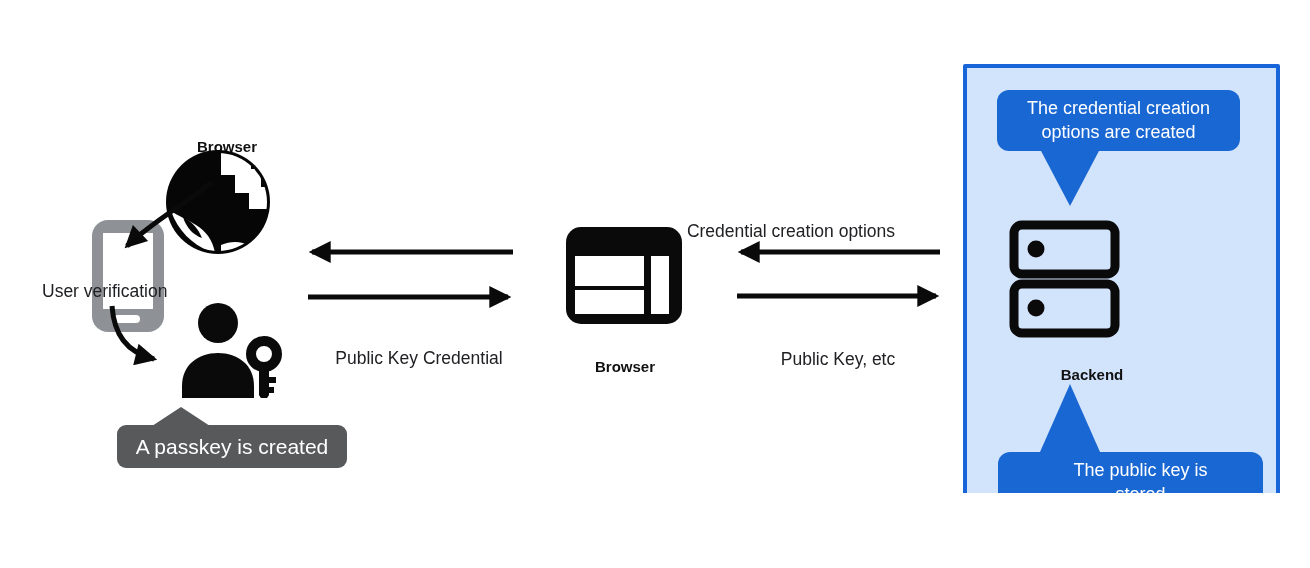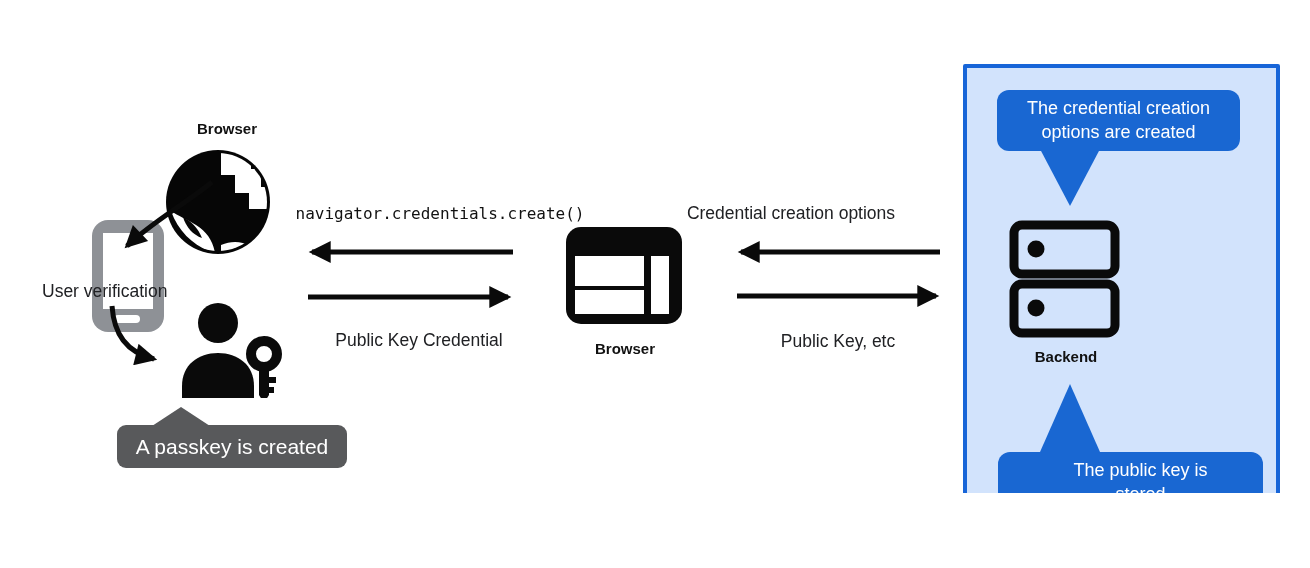--- a/index.html
+++ b/index.html
@@ -4,21 +4,21 @@
 <style>
   html,body{margin:0;padding:0;background:#fff;}
   .canvas{
     position:relative;width:1310px;height:493px;background:#ffffff;
     font-family:"Liberation Sans", sans-serif;color:#202124;overflow:hidden;
   }
   .abs{position:absolute;}
   .label{white-space:nowrap;}
   .label.bold{font-weight:bold;font-size:15px;color:#111;}
   .label.reg{font-size:17.5px;color:#202124;}
-  .label.center{transform:translateX(-50%);}
+  .label.center{transform:translateX(-50%);margin-top:18px;}
   .code{font-family:"DejaVu Sans Mono","Liberation Mono",monospace;font-size:16px;color:#111;white-space:nowrap;transform:translateX(-50%);}
   .overlay-svg{position:absolute;left:0;top:0;pointer-events:none;}
   
   .tip-dark{
     left:117px;top:425px;width:230px;height:43px;background:#58595B;border-radius:9px;
     display:flex;align-items:center;justify-content:center;color:#fff;font-size:21px;
   }
   .tip-dark-tail{
     left:152px;top:407px;width:0;height:0;
     border-left:29px solid transparent;border-right:29px solid transparent;
@@ -64,21 +64,21 @@
   <div class="abs tip-blue tip-blue-bottom">
     <div class="inner">The public key is stored</div>
   </div>
 
   <svg class="abs" style="left:1008px;top:220px;" width="112" height="120" viewBox="0 0 112 120">
     <rect x="6" y="5" width="101" height="49" rx="8" fill="none" stroke="#0a0a0a" stroke-width="9"></rect>
     <circle cx="28" cy="29" r="8.5" fill="#0a0a0a"></circle>
     <rect x="6" y="64" width="101" height="49" rx="8" fill="none" stroke="#0a0a0a" stroke-width="9"></rect>
     <circle cx="28" cy="88" r="8.5" fill="#0a0a0a"></circle>
   </svg>
-  <div class="abs label bold center" style="left:1066px;top:348px;text-align:right;">Backend</div>
+  <div class="abs label bold center" style="left:1092px;top:348px;text-align:right;">Backend</div>
 
   <div class="abs label bold center" style="left:227px;top:120px;">Browser</div>
 
   <svg class="abs" style="left:92px;top:220px;" width="72" height="112" viewBox="0 0 72 112">
     <rect x="0" y="0" width="72" height="112" rx="16" fill="#8E9196"></rect>
     <rect x="11" y="13" width="50" height="76" fill="#ffffff"></rect>
     <rect x="22" y="95" width="26" height="8" rx="4" fill="#ffffff"></rect>
   </svg>
 
   <svg class="abs" style="left:163px;top:147px;" width="110" height="110" viewBox="0 0 110 110">
@@ -111,21 +111,20 @@
   </div>
 
   <svg class="abs" style="left:566px;top:227px;" width="116" height="97" viewBox="0 0 116 97">
     <rect x="0" y="0" width="116" height="97" rx="15" fill="#0a0a0a"></rect>
     <rect x="9" y="29" width="69" height="30" fill="#ffffff"></rect>
     <rect x="9" y="63" width="69" height="24" fill="#ffffff"></rect>
     <rect x="85" y="29" width="18" height="58" fill="#ffffff"></rect>
   </svg>
   <div class="abs label bold center" style="left:625px;top:340px;">Browser</div>
 
-  <div class="abs code" style="left:440px;top:204px;">navigator.credentials.create()</div>
   <div class="abs label reg center" style="left:419px;top:330px;">Public Key Credential</div>
   <div class="abs label reg center" style="left:791px;top:203px;">Credential creation options</div>
   <div class="abs label reg center" style="left:838px;top:331px;">Public Key, etc</div>
 
   <svg class="overlay-svg" width="1310" height="568" viewBox="0 0 1310 568">
     <defs>
       <marker id="ah" viewBox="0 0 10 10" refX="8.5" refY="5" markerWidth="5" markerHeight="4.4" orient="auto">
         <path d="M0,0 L10,5 L0,10 Z" fill="#0a0a0a"></path>
       </marker>
     </defs>

